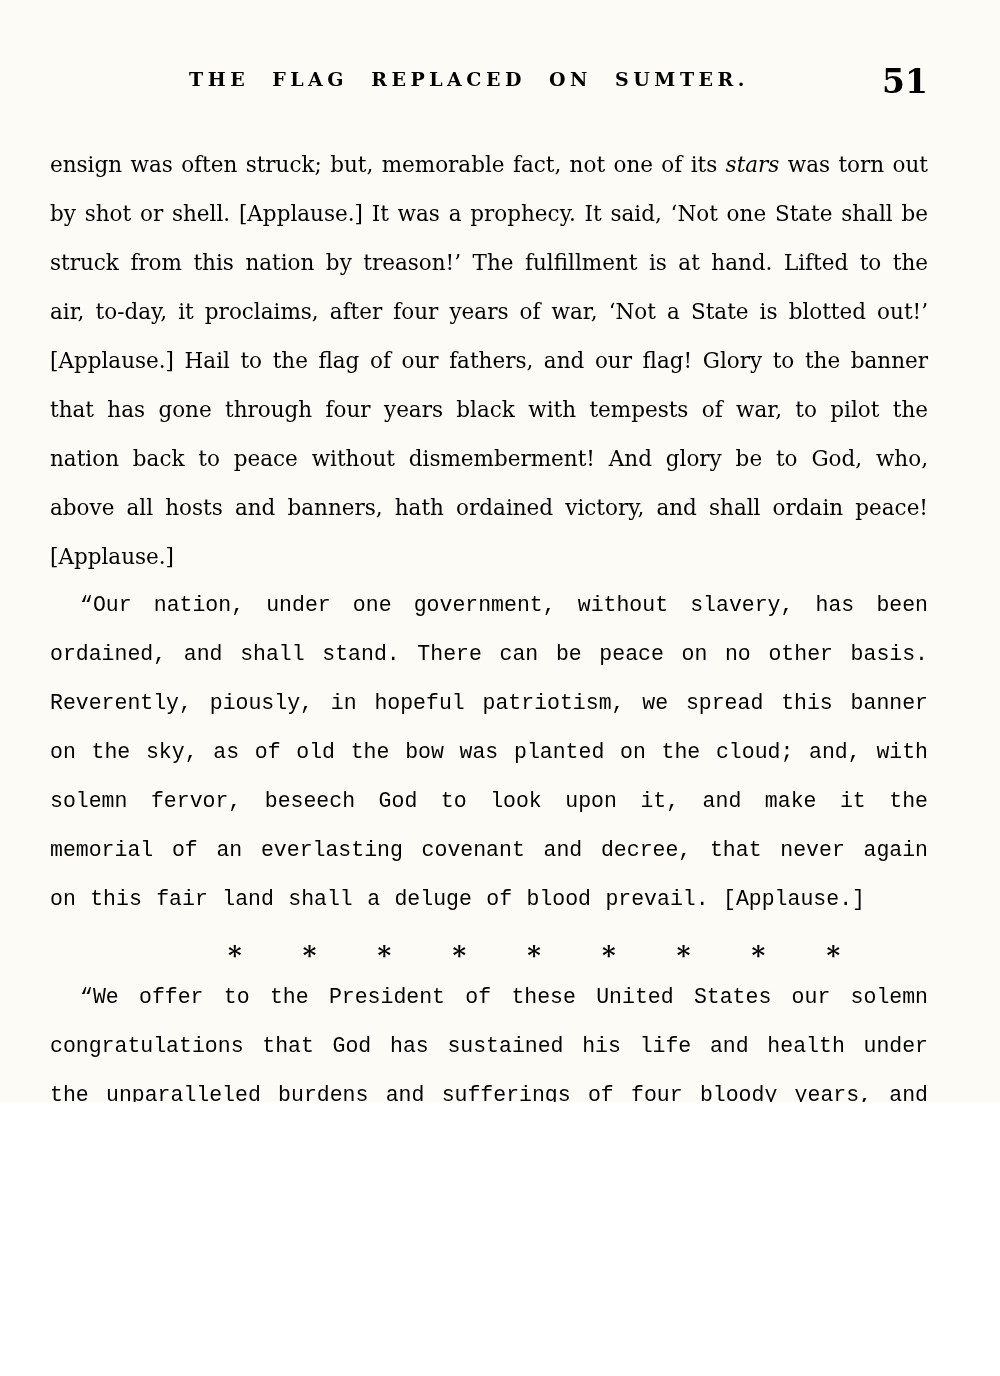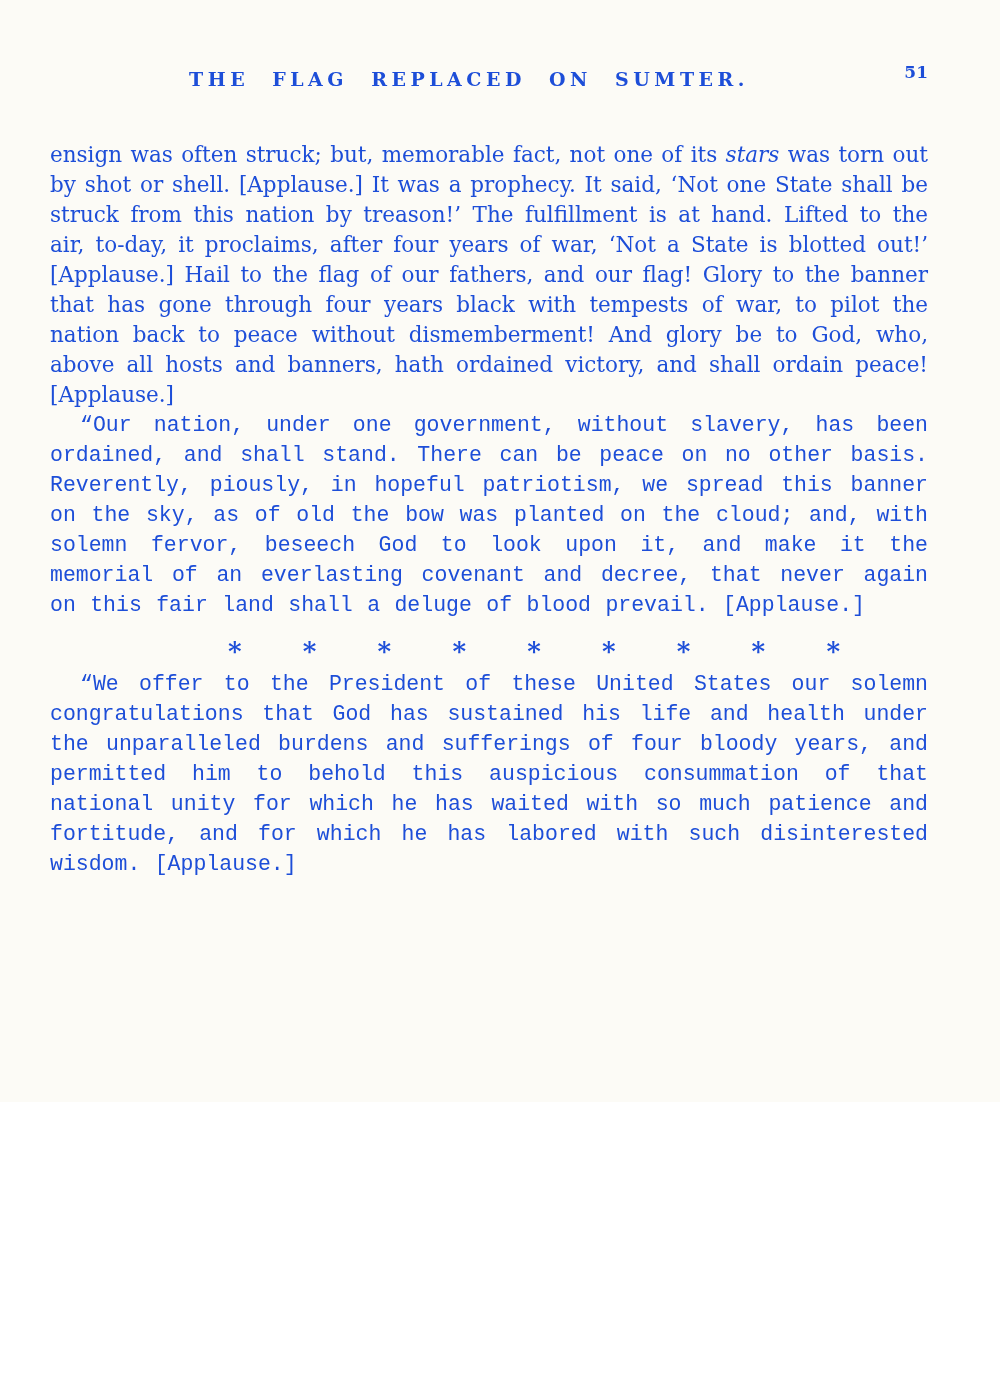--- a/index.html
+++ b/index.html
@@ -7,21 +7,21 @@
     padding: 0;
     background: #ffffff;
   }
   .page {
     width: 1000px;
     height: 1102px;
     box-sizing: border-box;
     background: #fcfbf6;
     padding: 68px 72px 0 50px;
     font-family: "DejaVu Serif", "Liberation Serif", serif;
-    color: #1d4ed8;
+    color: #000000;
     overflow: hidden;
   }
   .header-row {
     position: relative;
     height: 36px;
     margin-bottom: 36px;
   }
   .header-title {
     position: absolute;
     left: 0;
@@ -30,28 +30,28 @@
     font-size: 19px;
     font-weight: bold;
     letter-spacing: 4.5px;
     word-spacing: 12px;
     white-space: nowrap;
   }
   .page-number {
     position: absolute;
     right: 0;
     top: -6px;
-    font-size: 17px;
+    font-size: 33px;
     font-weight: bold;
   }
   .page-body p.para {
     margin: 0;
     text-align: justify;
     font-size: 21.5px;
-    line-height: 30px;
+    line-height: 49px;
     word-spacing: 1.5px;
   }
   .page-body p.para.indent {
     text-indent: 30px;
     font-family: Liberation Mono, monospace;
   }
   .italic {
     font-style: italic;
   }
   .separator {

